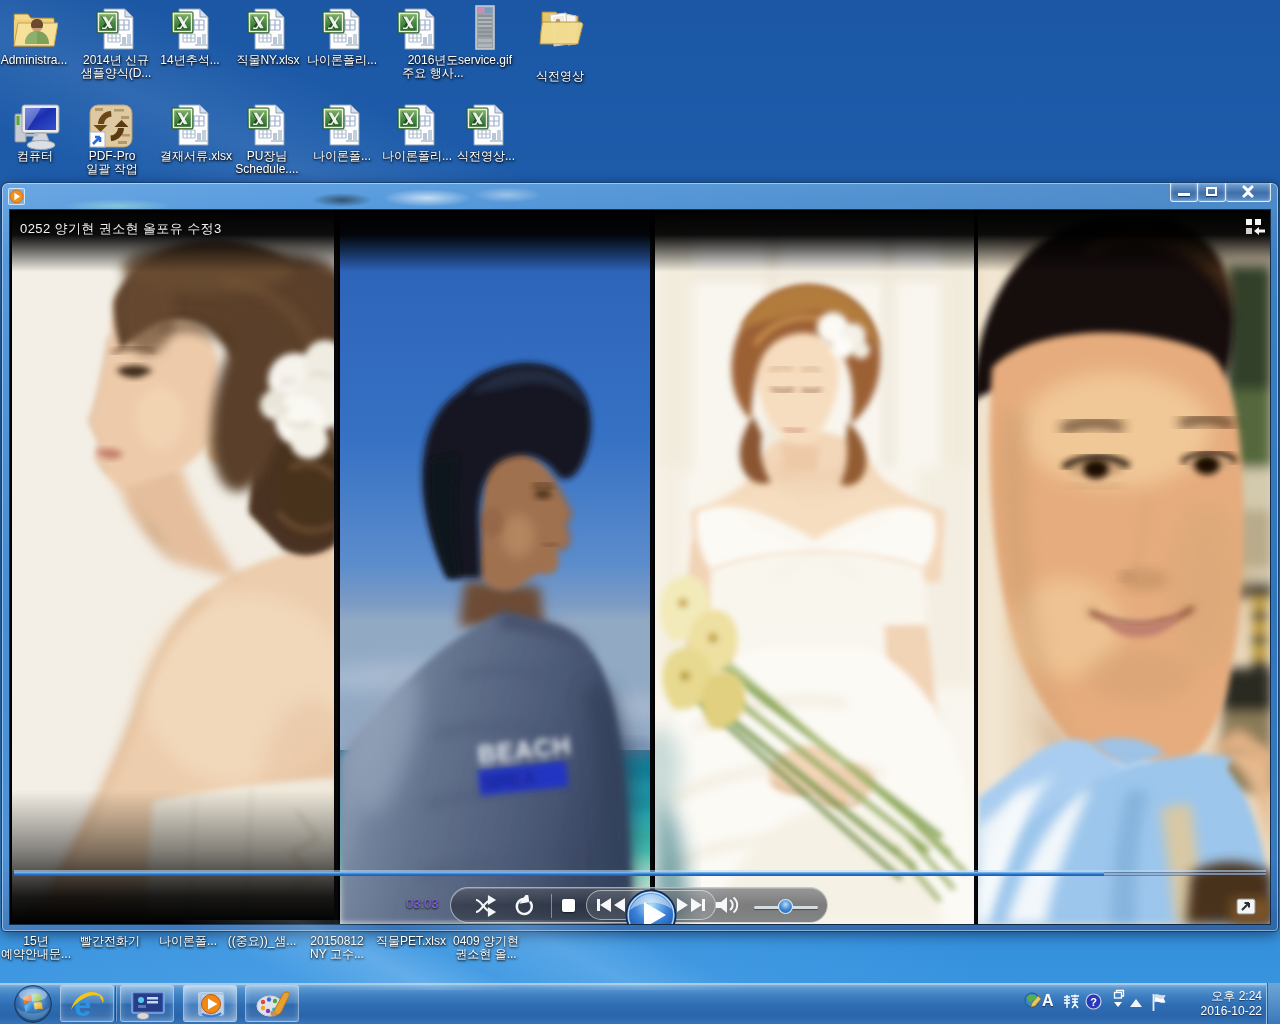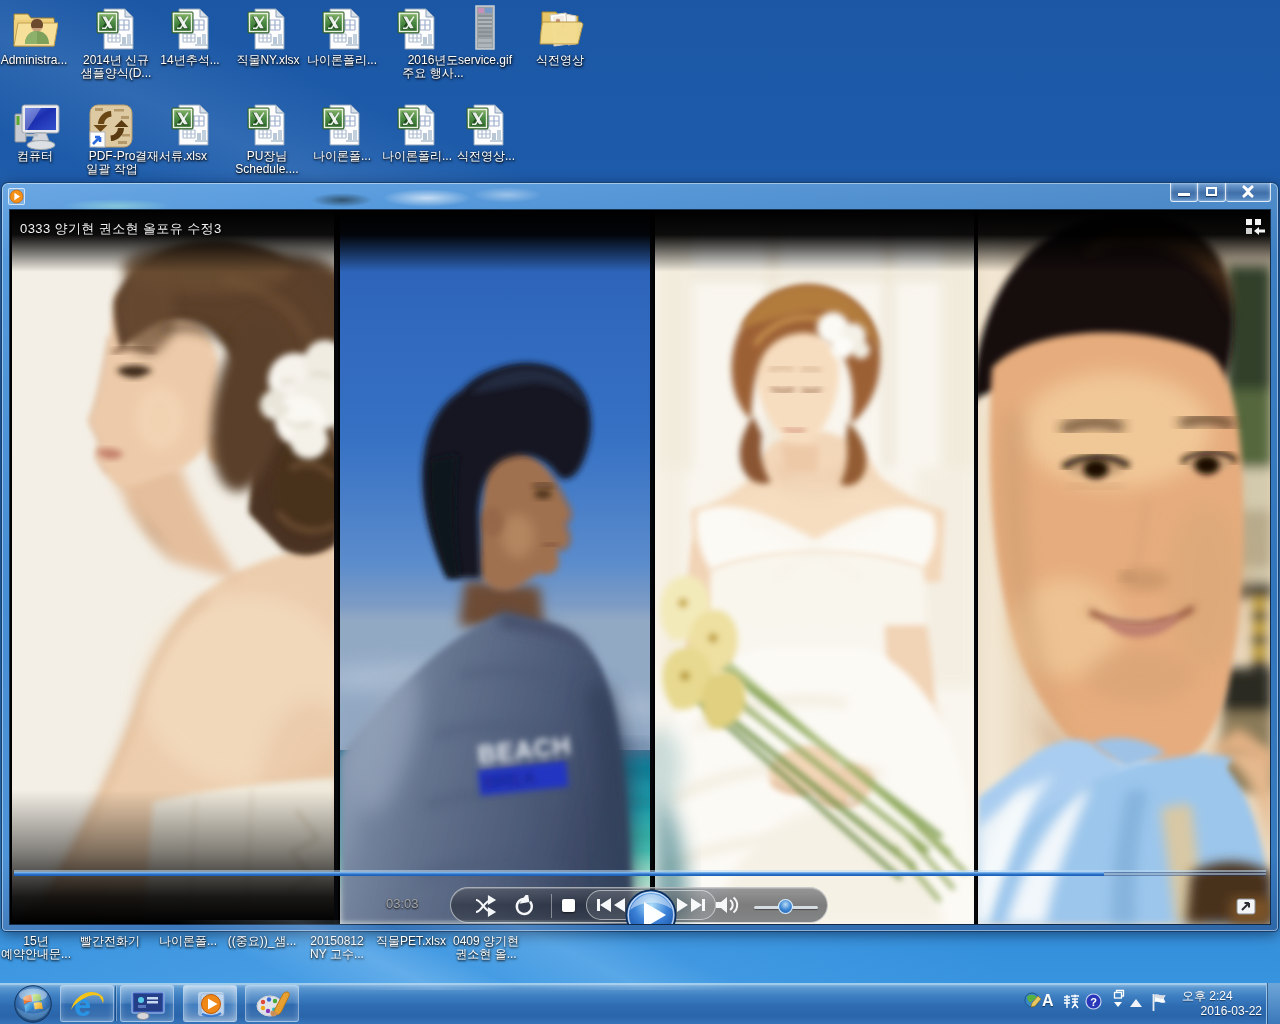--- a/index.html
+++ b/index.html
@@ -188,24 +188,24 @@
       <use href="#xl"></use>
     </svg>
   </div>
 <div class="lb" style="left:-21px;top:54px;width:110px">Administra...</div>
 <div class="lb" style="left:61px;top:54px;width:110px">2014년 신규<br>샘플양식(D...</div>
 <div class="lb" style="left:136px;top:54px;width:108px">14년추석...</div>
 <div class="lb" style="left:212px;top:54px;width:112px">직물NY.xlsx</div>
 <div class="lb" style="left:287px;top:54px;width:110px">나이론폴리...</div>
 <div class="lb" style="left:378px;top:54px;width:110px">2016년도<br>주요 행사...</div>
 <div class="lb" style="left:430px;top:54px;width:110px">service.gif</div>
-<div class="lb" style="left:505px;top:54px;width:110px">식전영상</div>
+<div class="lb" style="left:505px;top:70px;width:110px">식전영상</div>
 <div class="lb" style="left:-20px;top:150px;width:110px">컴퓨터</div>
 <div class="lb" style="left:57px;top:150px;width:110px">PDF-Pro<br>일괄 작업</div>
-<div class="lb" style="left:120px;top:150px;width:102px">결재서류.xlsx</div>
+<div class="lb" style="left:145px;top:150px;width:102px">결재서류.xlsx</div>
 <div class="lb" style="left:212px;top:150px;width:110px">PU장님<br>Schedule....</div>
 <div class="lb" style="left:287px;top:150px;width:110px">나이론폴...</div>
 <div class="lb" style="left:362px;top:150px;width:110px">나이론폴리...</div>
 <div class="lb" style="left:431px;top:150px;width:110px">식전영상...</div>
 
 <div id="win" style="position:absolute;left:2px;top:183px;width:1276px;height:748px;border-radius:6px 6px 4px 4px;
 background:linear-gradient(90deg,rgba(255,255,255,.08),rgba(255,255,255,0) 25%,rgba(6,30,70,.14) 92%),linear-gradient(180deg,#5fa0e0 0%,#4690d8 10%,#3884d0 55%,#3f8ad4 90%,#3573b8 100%);
 box-shadow:0 0 0 1px #16406e, inset 0 0 0 1px rgba(255,255,255,.45), 0 3px 14px rgba(0,10,30,.55)">
 <div style="position:absolute;left:380px;top:6px;width:90px;height:18px;background:radial-gradient(ellipse at center,rgba(255,255,255,.65),transparent 70%)"></div>
 <div style="position:absolute;left:310px;top:10px;width:60px;height:14px;background:radial-gradient(ellipse at center,rgba(20,25,20,.55),transparent 72%)"></div>
@@ -503,35 +503,35 @@
 <path d="M230 540 C256 545 276 572 286 610 L294 640 L294 540 Z" fill="#e6b98e" filter="url(#b6)"></path>
 <path d="M238 543 C223 553 213 568 210 588 L238 598 C240 573 246 556 256 548 Z" fill="#9cc6ec" filter="url(#b3)"></path>
 <path d="M294 558 C270 543 250 540 230 543 L258 518 C274 523 288 538 294 550 Z" fill="#e2b184" filter="url(#b6)"></path>
 <path d="M213 663 C238 648 268 648 294 663 L294 714 L208 714 Z" fill="#49301c" filter="url(#b6)"></path>
 <rect x="253" y="688" width="41" height="26" fill="#7a5228" filter="url(#b6)"></rect>
 </svg>
 <div style="position:absolute;left:324px;top:0;width:4px;height:714px;background:#06070a"></div>
 <div style="position:absolute;left:640px;top:0;width:3px;height:714px;background:#06070a"></div>
 <div style="position:absolute;left:964px;top:0;width:3px;height:714px;background:#06070a"></div>
 <div style="position:absolute;left:0;top:0;width:1260px;height:62px;background:linear-gradient(180deg,#000 0%,rgba(0,0,0,.95) 40%,rgba(0,0,0,.55) 66%,rgba(0,0,0,0) 100%)"></div>
-<div style="position:absolute;left:10px;top:10px;color:#f2f2f2;font-size:13px;letter-spacing:.4px;text-shadow:0 1px 2px #000">0333 양기현 권소현 올포유 수정3</div>
+<div style="position:absolute;left:10px;top:10px;color:#f2f2f2;font-size:13px;letter-spacing:.4px;text-shadow:0 1px 2px #000">0252 양기현 권소현 올포유 수정3</div>
 <svg style="position:absolute;left:1233px;top:8px" width="22" height="18" viewBox="0 0 22 18">
         <g fill="#f4f4f4">
           <rect x="3" y="1" width="6" height="6"></rect>
           <rect x="12" y="1" width="6" height="6"></rect>
           <rect x="3" y="10" width="6" height="6" opacity=".85"></rect>
         </g>
         <path d="M11 13 l5 -4 v2.6 h6 v2.8 h-6 v2.6 Z" fill="#f4f4f4"></path>
       </svg>
 
 <div style="position:absolute;left:4px;top:660px;width:1252px;height:2px;background:rgba(190,220,245,.55)"></div>
 <div style="position:absolute;left:4px;top:662px;width:1252px;height:4px;background:rgba(30,60,110,.45)"></div>
 <div style="position:absolute;left:4px;top:662px;width:1090px;height:4px;background:linear-gradient(180deg,#8ec4f2,#2a72cc 55%,#1b5cb2)"></div>
 <div style="position:absolute;left:1094px;top:663px;width:162px;height:2px;background:rgba(200,220,240,.5)"></div>
-<div style="position:absolute;left:376px;top:686px;color:#a3a3a3;font-size:13px;text-shadow:0 1px 2px #000">03:03</div>
+<div style="position:absolute;left:396px;top:686px;color:#8b5cf6;font-size:13px;text-shadow:0 1px 2px #000">03:03</div>
 <div style="position:absolute;left:440px;top:677px;width:378px;height:36px;border-radius:18px;border:1px solid rgba(255,255,255,.55);background:linear-gradient(180deg,rgba(88,92,100,.60),rgba(36,40,48,.58) 50%,rgba(54,60,68,.60));box-shadow:inset 0 1px 0 rgba(255,255,255,.22)"></div>
 <svg style="position:absolute;left:462px;top:685px" width="70" height="22" viewBox="0 0 70 22">
 <g stroke="#f4f6f8" stroke-width="2.2" fill="none">
 <path d="M4 17 C10 17 12 5 20 5 M4 5 C10 5 12 17 20 17"></path>
 <path d="M17 2 l5 3 l-5 3 Z M17 14 l5 3 l-5 3 Z" fill="#f4f6f8"></path>
 </g>
 <g stroke="#f4f6f8" stroke-width="2.4" fill="none">
 <path d="M52 4 a 7.5 7.5 0 1 0 6 2.6"></path>
 <path d="M55 0 l1 6 l-6 1 Z" fill="#f4f6f8"></path>
 </g>
@@ -693,15 +693,15 @@
 <path d="M4 13 l8 0 l-4 5 Z" fill="#fff"></path>
 </svg>
 <svg style="position:absolute;left:1128px;top:997px" width="16" height="12" viewBox="0 0 16 12">
     <path d="M2 10 L8 2 L14 10 Z" fill="#f0f4f8"></path>
   </svg>
 <svg style="position:absolute;left:1150px;top:992px" width="18" height="20" viewBox="0 0 18 20">
 <path d="M3.5 2 l0 17" stroke="#e8ecf0" stroke-width="1.8"></path>
 <path d="M4.5 3 c4 -1.8 6.5 1.8 11 0 l-1.8 3.6 l1.8 3.6 c-4.5 1.8 -7 -1.8 -11 0 Z" fill="#fbfcfd"></path>
 <path d="M4.5 3 c4 -1.8 6.5 1.8 11 0 l-1.8 3.6 c-3.6 1.4 -6.3 -1.8 -9.2 -0.9 Z" fill="#d8dce2"></path>
 </svg>
-<div class="trayt" style="left:1182px;top:988px;width:80px;">오후 2:24</div>
-<div class="trayt" style="left:1168px;top:1004px;width:94px;text-align:right">2016-03-22</div>
+<div class="trayt" style="left:1182px;top:988px;width:80px;text-align:right">오후 2:24</div>
+<div class="trayt" style="left:1168px;top:1004px;width:94px;text-align:right">2016-10-22</div>
 <div style="position:absolute;left:1266px;top:983px;width:14px;height:41px;background:linear-gradient(180deg,#6ea6d8,#3a78ba);border-left:1px solid #9cc4e8;box-shadow:inset 1px 0 0 rgba(10,40,80,.5)"></div>
 
 </body></html>

